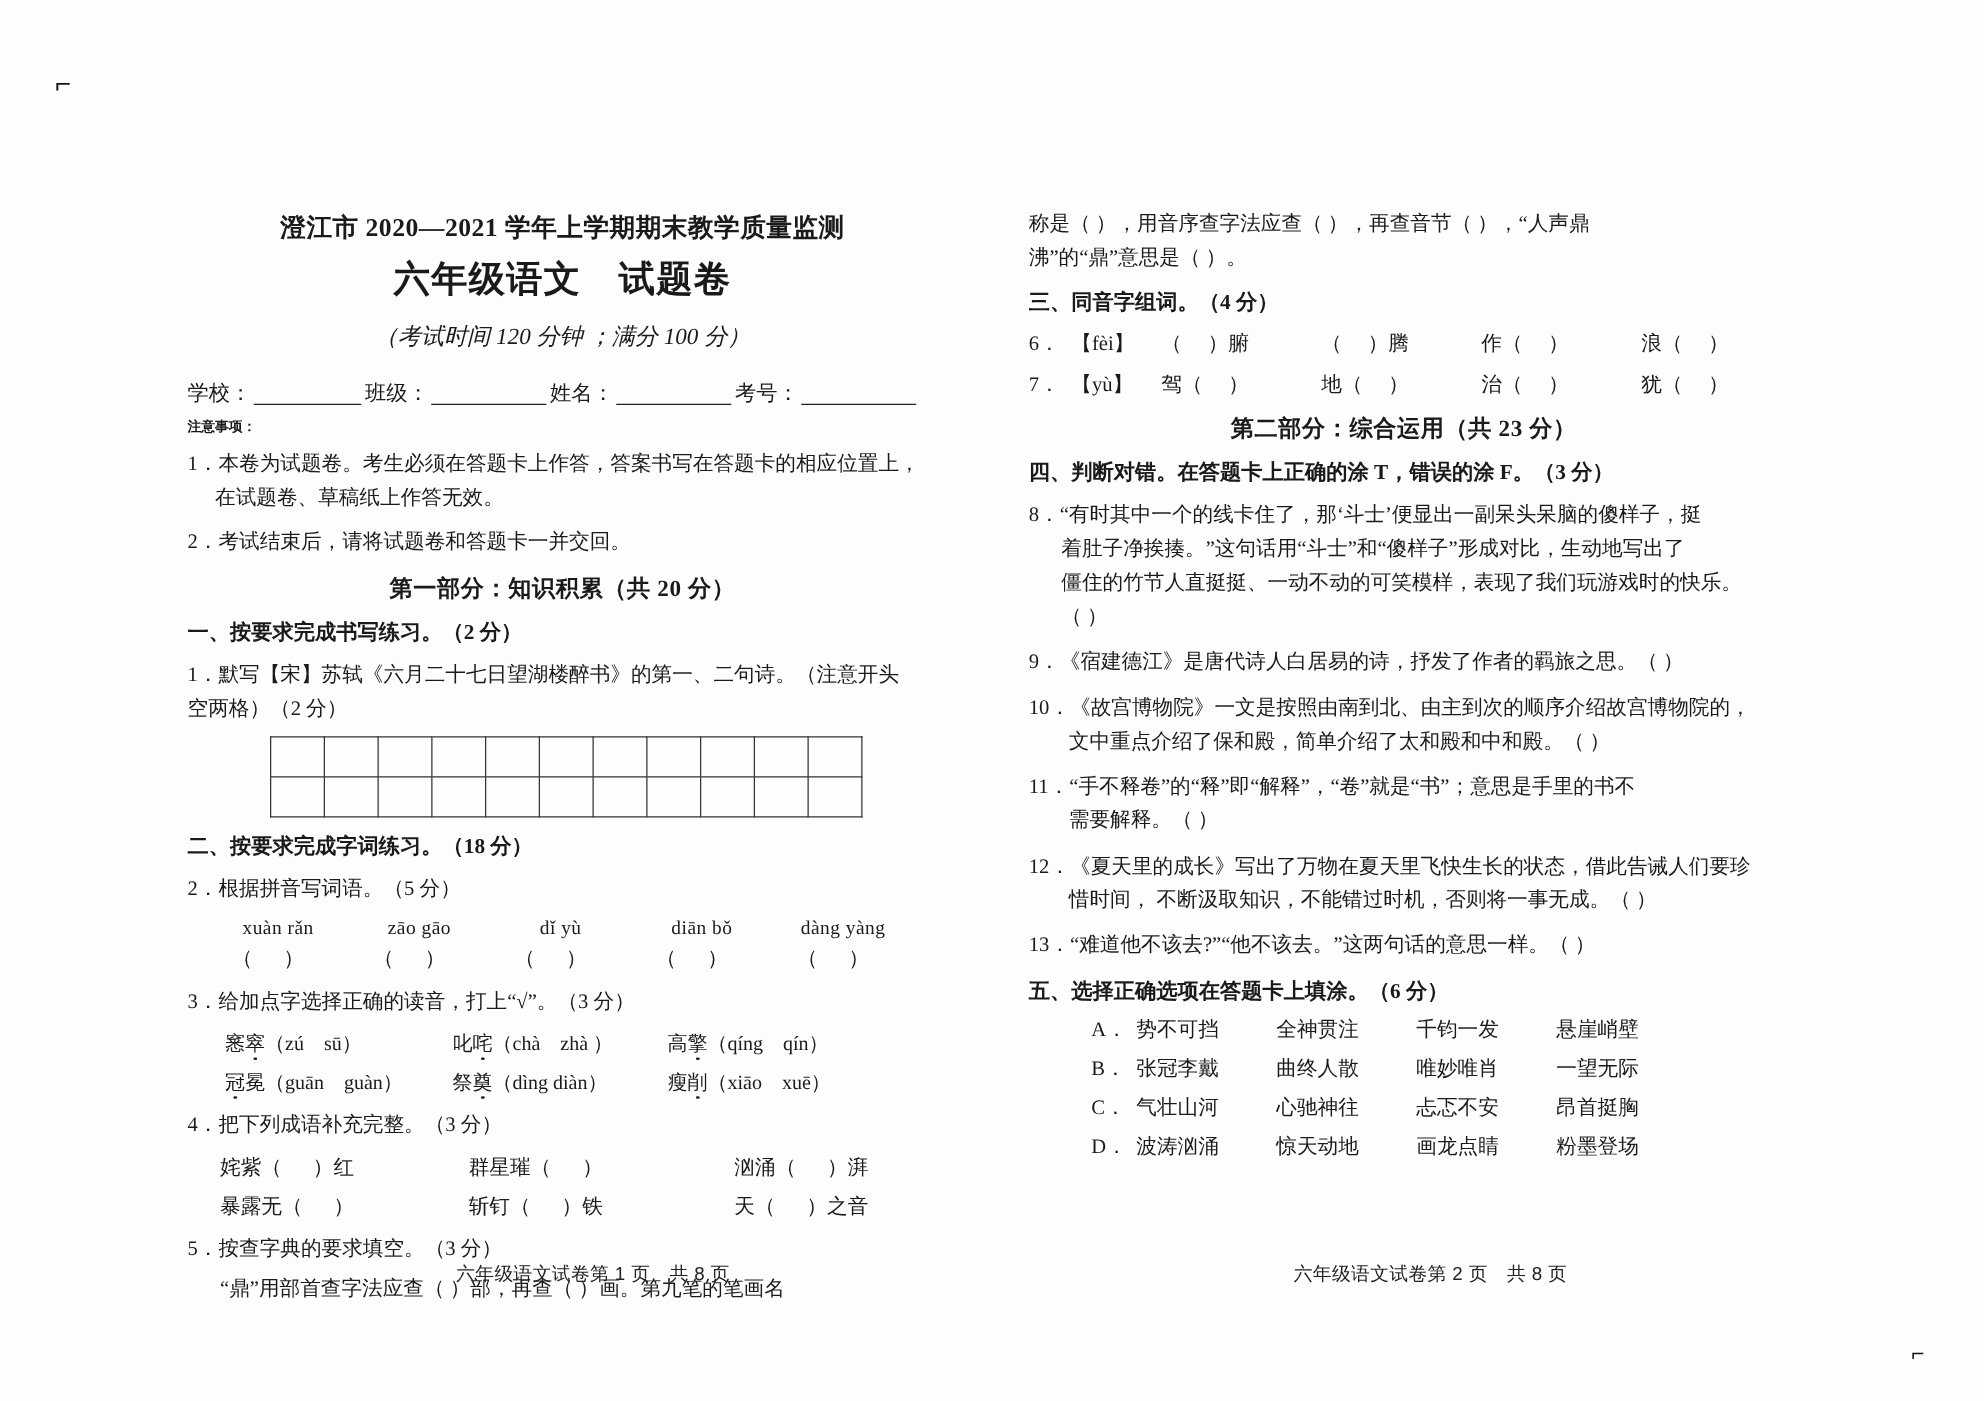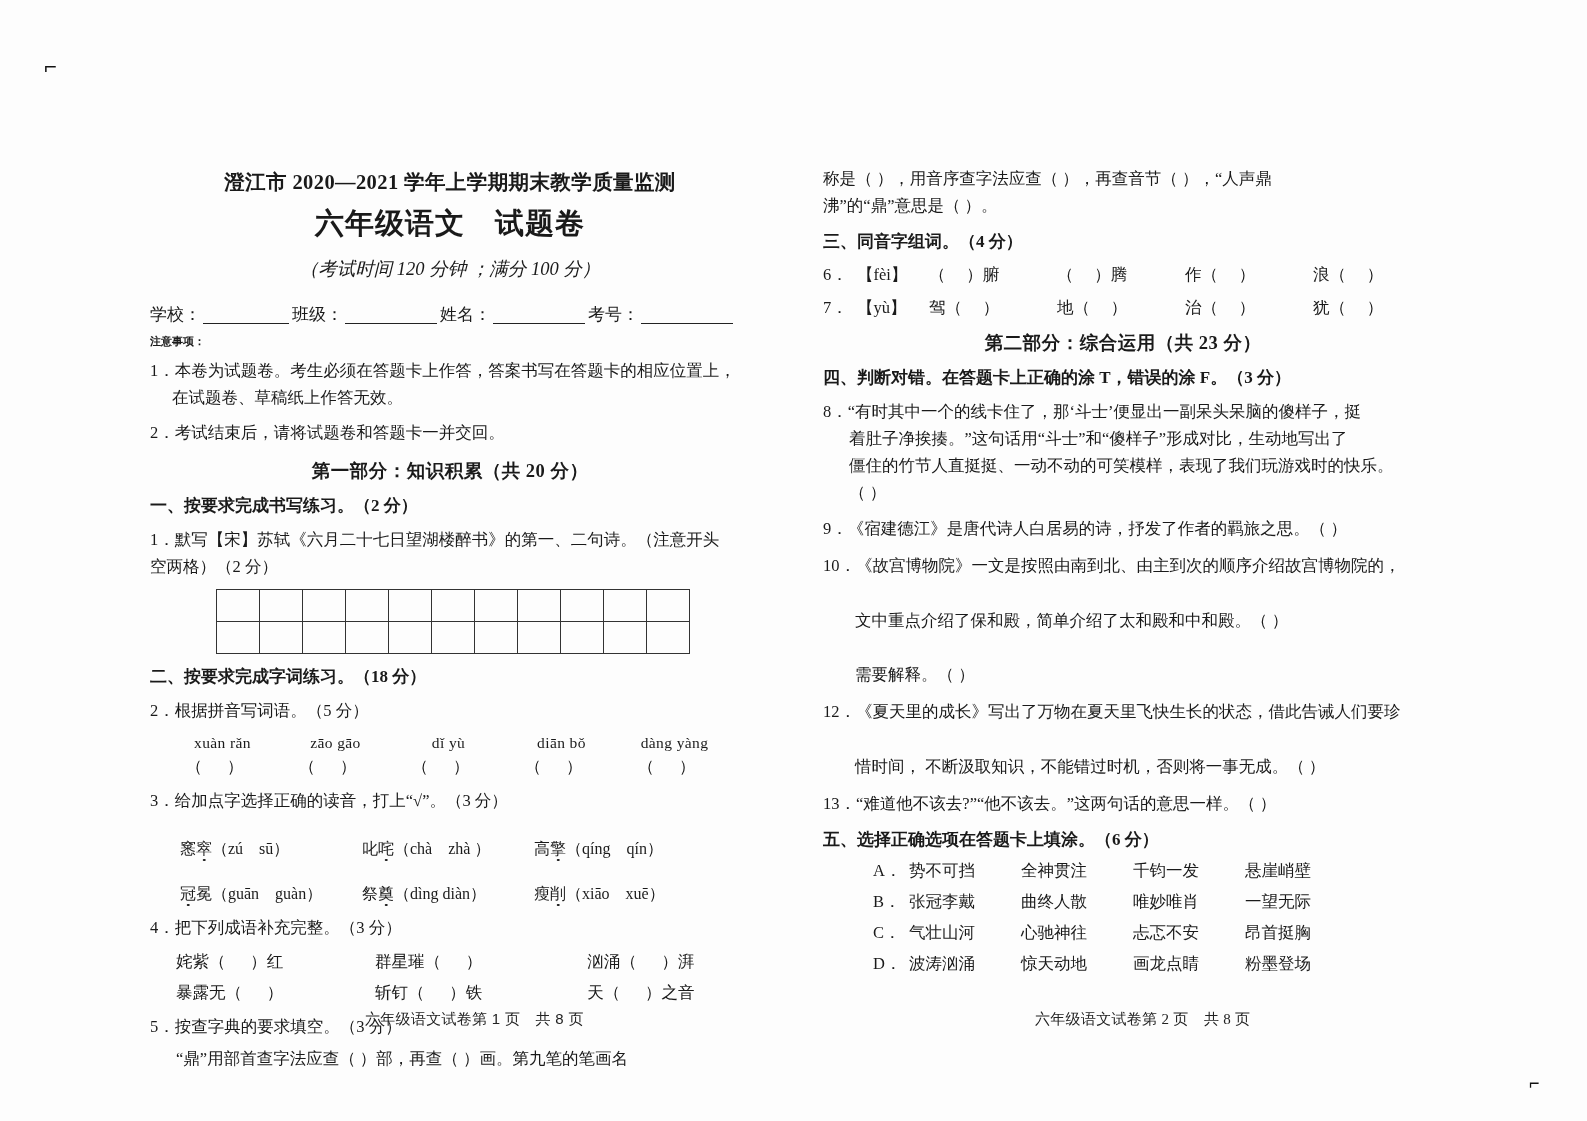--- a/index.html
+++ b/index.html
@@ -109,21 +109,21 @@
     font-size: 17px;
     font-weight: bold;
     margin-top: 11px;
   }
   .q {
     font-size: 16.5px;
     margin-top: 10px;
     line-height: 1.62;
   }
   .q .ind { display: block; padding-left: 26px; }
-  .q .ind2 { display: block; padding-left: 32px; margin-top: 28px; }
+  .q .ind2 { display: block; padding-left: 32px; }
 
   
   .grid-wrap { margin-top: 8px; padding-left: 66px; }
   table.writing-grid {
     border-collapse: collapse;
   }
   table.writing-grid td {
     width: 42px;
     height: 31px;
     border: 1.2px solid #333;
@@ -151,21 +151,21 @@
   }
   .paren-row .cell {
     width: 113px;
     text-align: center;
     white-space: pre;
   }
 
   
   .rc-row {
     font-size: 16px;
-    margin-top: 24px;
+    margin-top: 10px;
     padding-left: 30px;
     display: flex;
     white-space: nowrap;
   }
   .rc-row .it1 { width: 182px; }
   .rc-row .it2 { width: 172px; }
   .rc-row .it3 { width: 180px; }
   .dotted { position: relative; }
   .dotted::after {
     content: "";
@@ -217,21 +217,21 @@
   .footer {
     position: absolute;
     bottom: 92px;
     font-size: 15px;
     font-family: "Liberation Sans", "DejaVu Sans", sans-serif;
     letter-spacing: 0.3px;
     color: #222;
     white-space: nowrap;
   }
   .footer-left  { left: 365px; }
-  .footer-right { left: 1035px; font-family: Liberation Serif, serif; }
+  .footer-right { left: 1035px; }
 </style>
 </head>
 <body>
 
 <div class="page">
 
   <div class="crop-mark crop-tl">⌐</div>
   <div class="crop-mark crop-br">⌐</div>
 
   <div class="col col-left">
@@ -395,20 +395,21 @@
     <div class="q">
       <span>9．《宿建德江》是唐代诗人白居易的诗，抒发了作者的羁旅之思。（      ）</span>
     </div>
 
     <div class="q">
       <span>10．《故宫博物院》一文是按照由南到北、由主到次的顺序介绍故宫博物院的，</span>
       <span class="ind2">文中重点介绍了保和殿，简单介绍了太和殿和中和殿。（      ）</span>
     </div>
 
     <div class="q">
+      <span>11．“手不释卷”的“释”即“解释”，“卷”就是“书”；意思是手里的书不</span>
       <span class="ind2">需要解释。（      ）</span>
     </div>
 
     <div class="q">
       <span>12．《夏天里的成长》写出了万物在夏天里飞快生长的状态，借此告诫人们要珍</span>
       <span class="ind2">惜时间，  不断汲取知识，不能错过时机，否则将一事无成。（      ）</span>
     </div>
 
     <div class="q">
       <span>13．“难道他不该去?”“他不该去。”这两句话的意思一样。（      ）</span>

